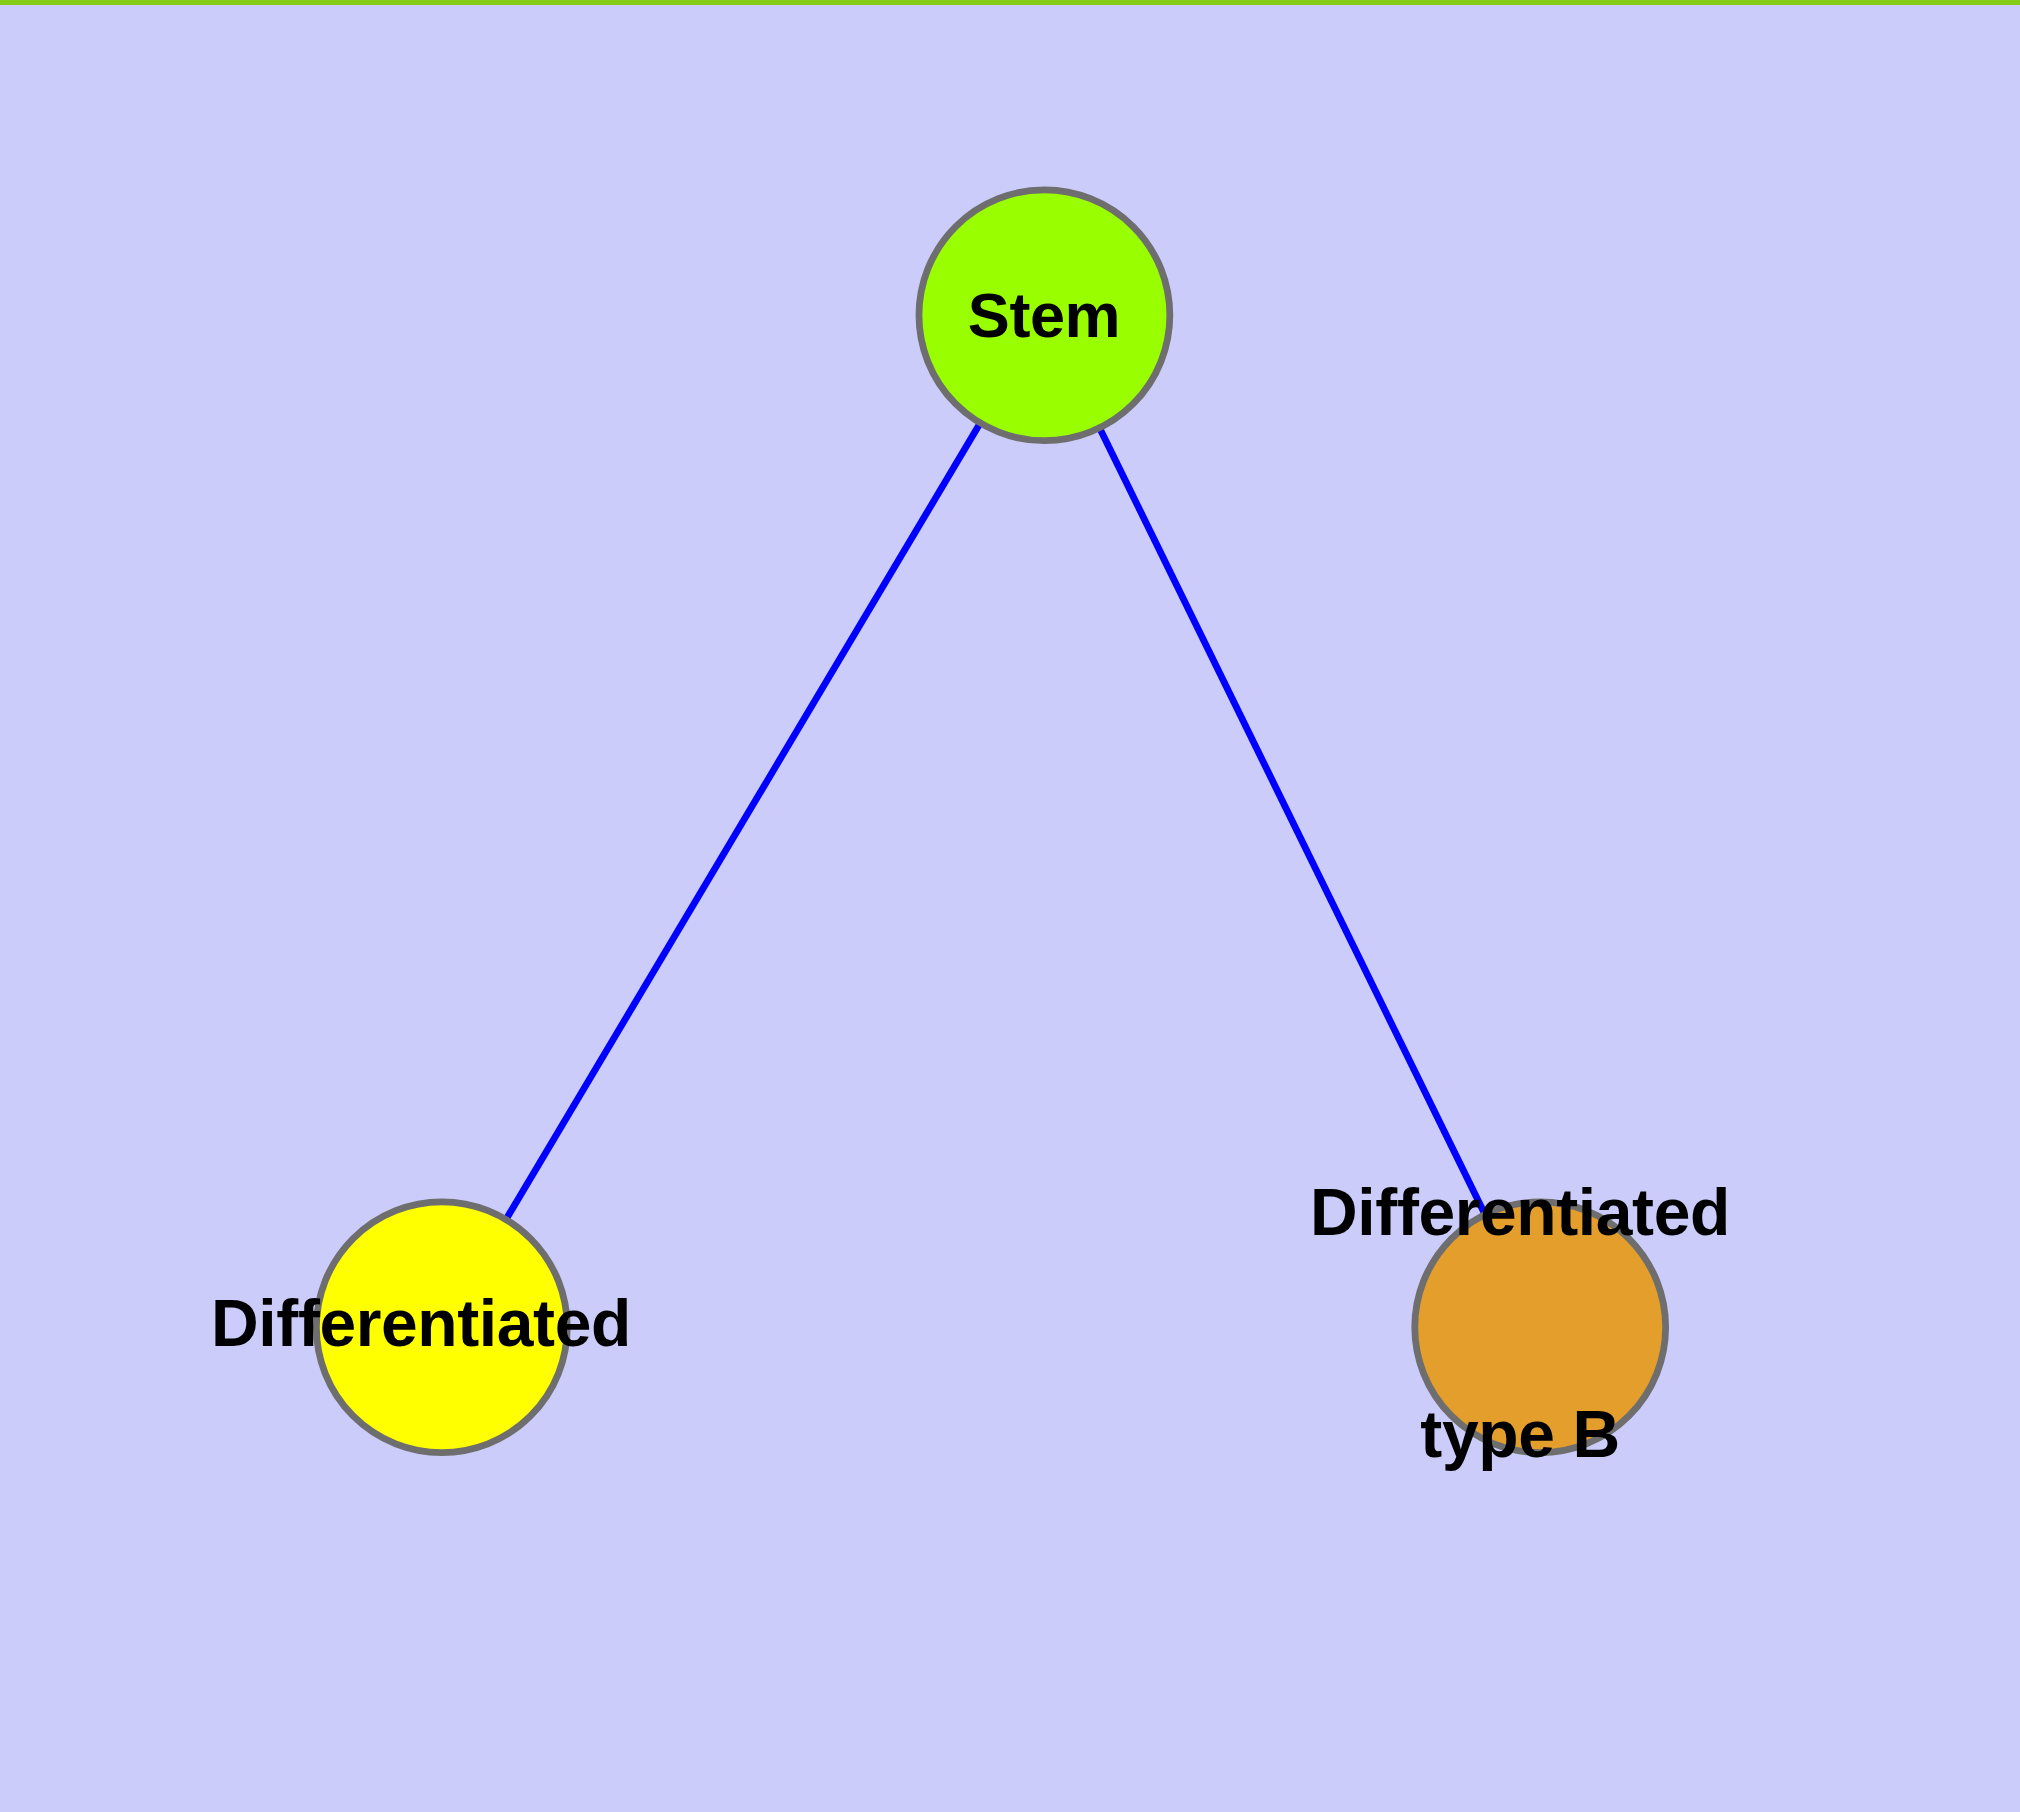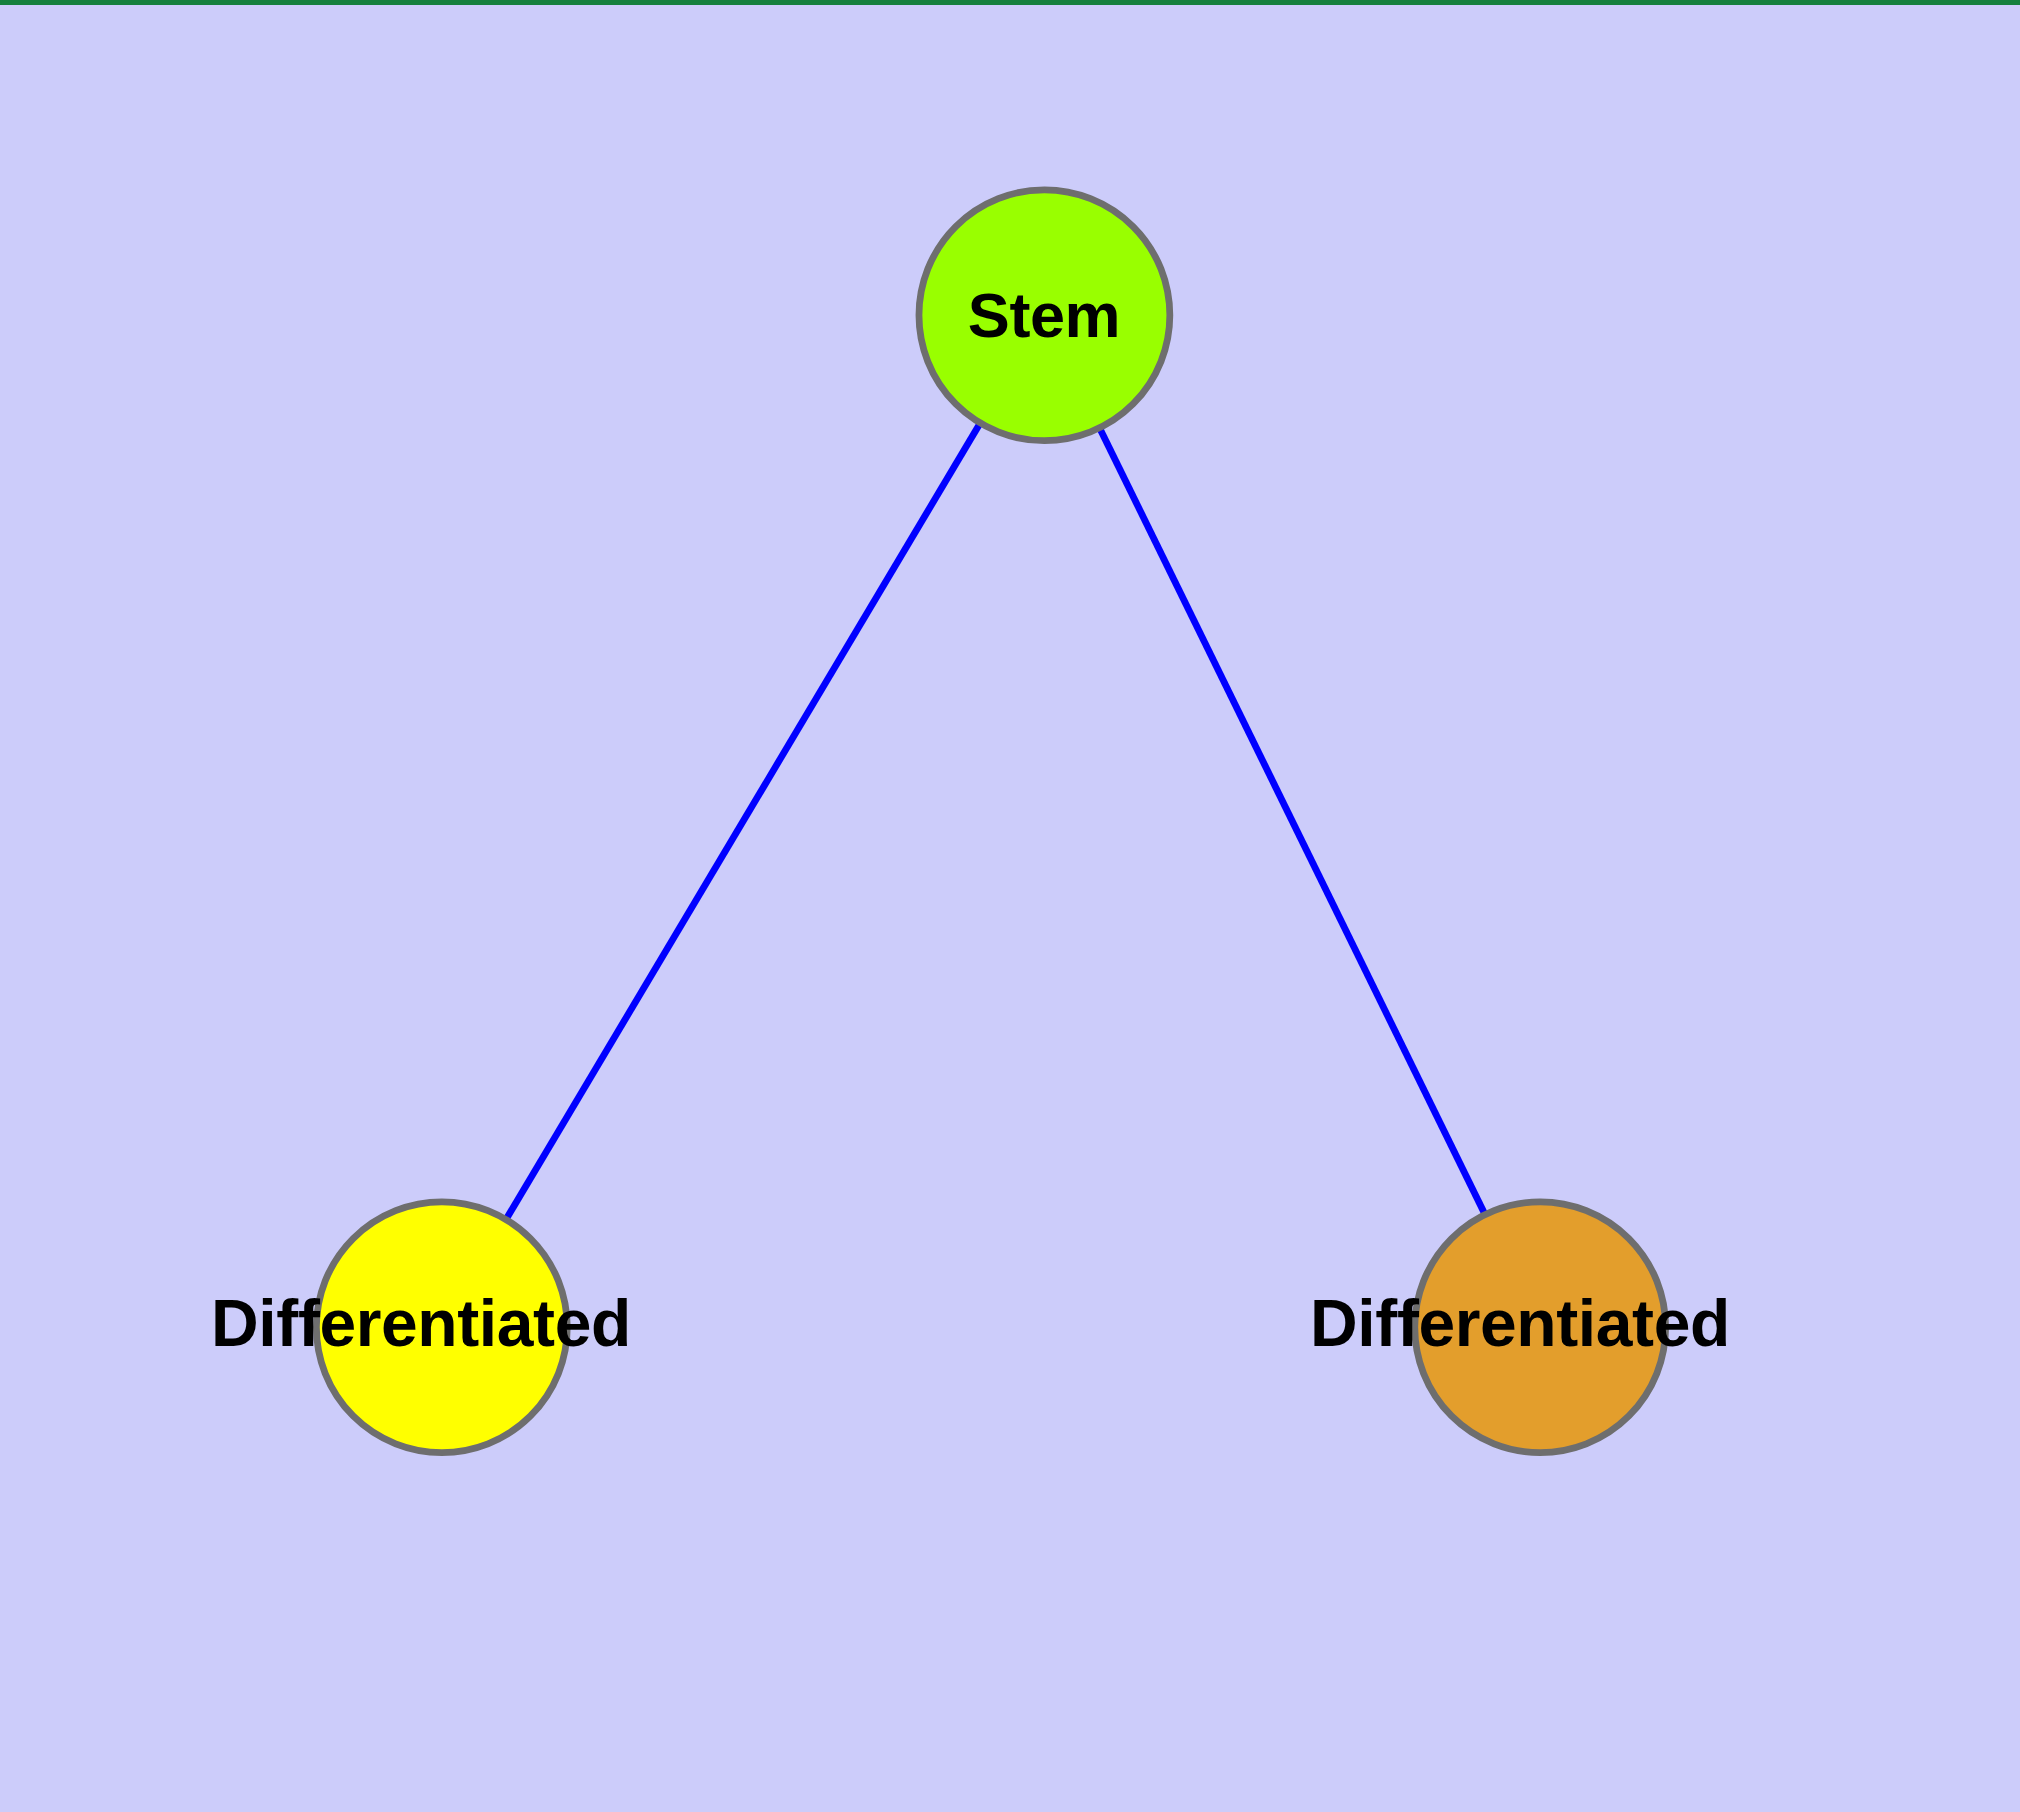--- a/index.html
+++ b/index.html
@@ -5,21 +5,21 @@
 <style>
   html, body {
     margin: 0;
     padding: 0;
     background: #ffffff;
   }
   #canvas {
     position: relative;
     width: 2021px;
     height: 1812px;
-    background: #15803d;
+    background: #84cc16;
     overflow: hidden;
     font-family: "Liberation Sans", "DejaVu Sans", sans-serif;
   }
   #plot-area {
     position: absolute;
     left: 0;
     top: 5.1px;
     width: 2021px;
     height: 1807px;
     background: #ccccfa;
@@ -92,16 +92,17 @@
   </svg>
 
   <div id="label-stem" class="node-label">Stem</div>
 
   <div id="label-diff-a" class="node-label">
     <div>Differentiated</div>
   </div>
 
   <div id="label-diff-b" class="node-label">
     <div>Differentiated</div>
+    <div>type B</div>
   </div>
 
 </div>
 
 
 </body></html>

